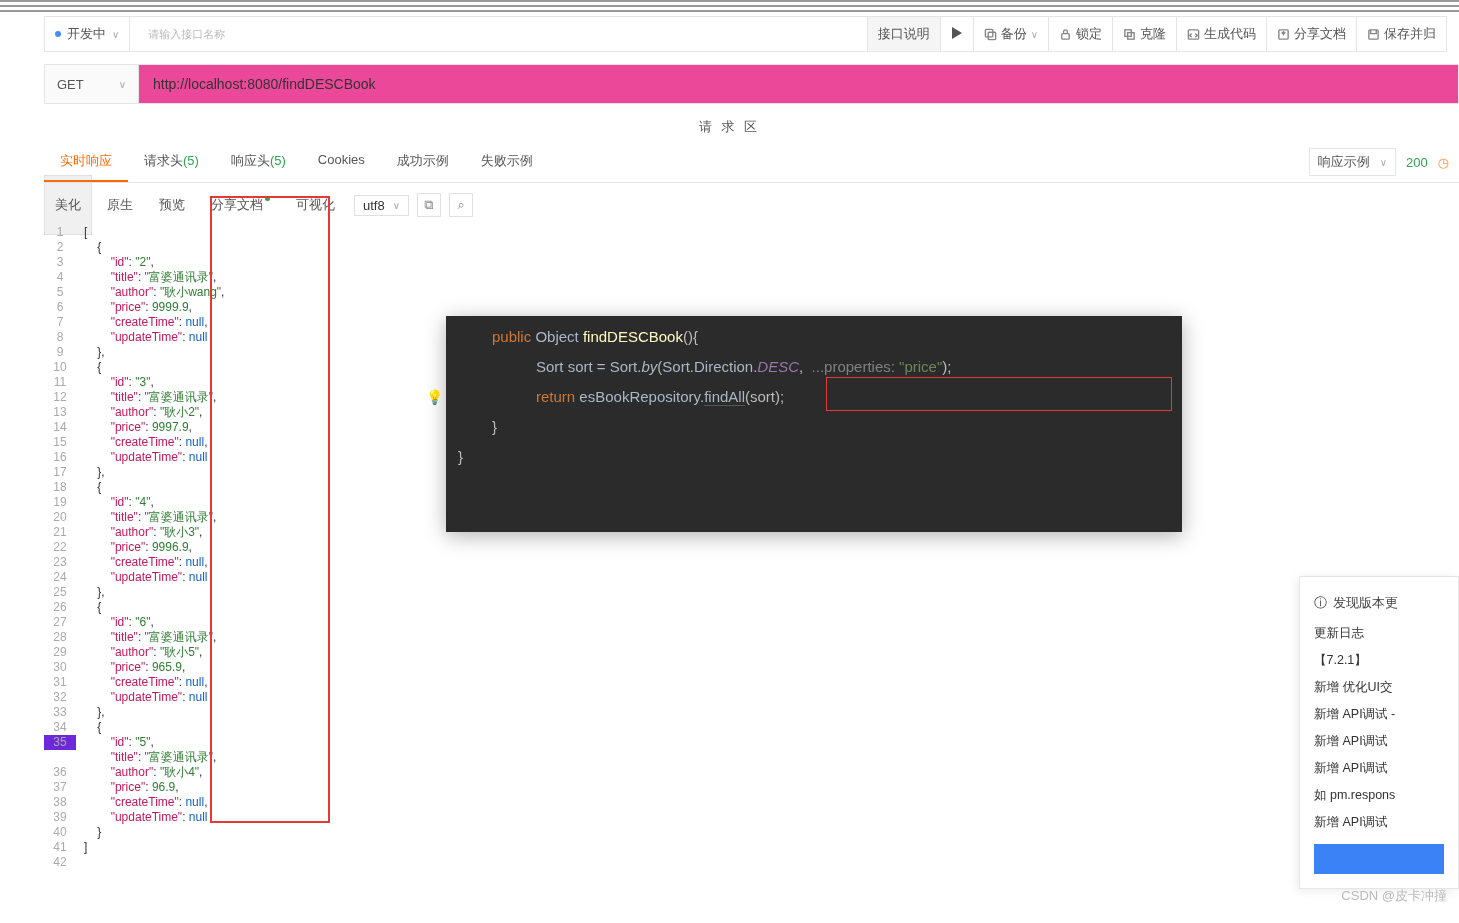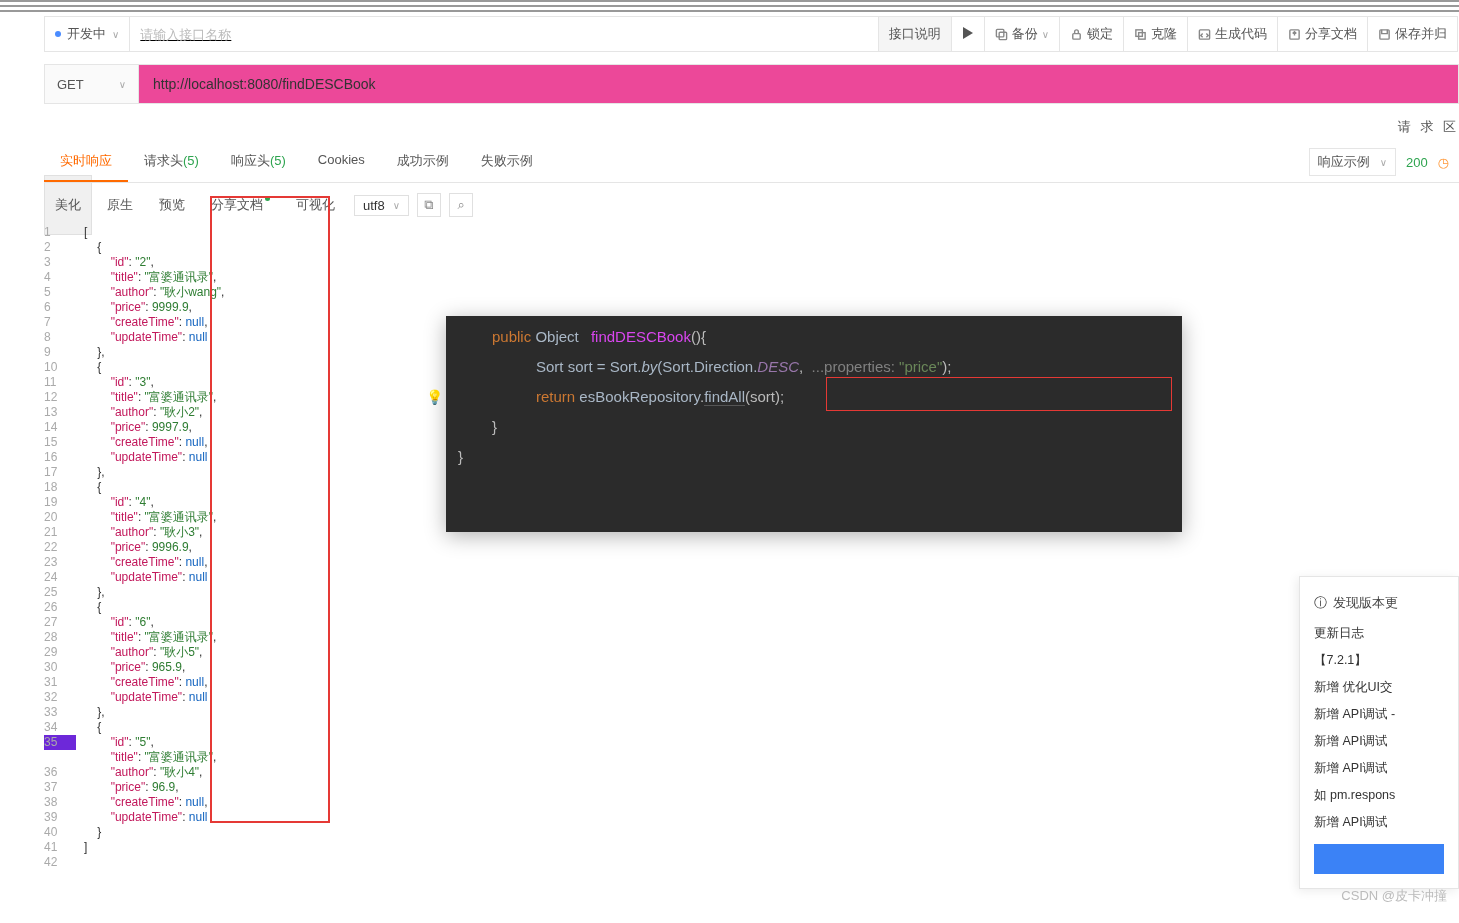--- a/index.html
+++ b/index.html
@@ -1,39 +1,39 @@
 <!DOCTYPE html>
 <html><head>
 <meta charset="utf-8">
 <style>
 * { margin:0; padding:0; box-sizing:border-box; font-family:"Microsoft YaHei","PingFang SC",Arial,sans-serif; }
 body { background:#fff; color:#333; font-size:13px; width:1459px; height:923px; overflow:hidden; position:relative; }
 
 
-.topbar { display:flex; align-items:center; height:36px; border:1px solid #e5e5e5; margin:4px 1px 0 44px; background:#fff; }
+.topbar { display:flex; align-items:center; height:36px; border:1px solid #e5e5e5; margin:4px 12px 0 44px; background:#fff;gap:8px; }
 .menu-icon span { display:block; height:2px; background:#999; margin-bottom:3px; }
 .dev-badge { display:flex; align-items:center; padding:0 10px; height:100%; border-right:1px solid #e5e5e5; color:#555; }
 .dev-dot { width:6px; height:6px; border-radius:50%; background:#4a8cff; margin-right:6px; }
 .dev-badge .chev { margin-left:6px; color:#aaa; font-size:10px; }
-.api-name-input { flex:1; border:none; padding:0 10px; height:100%; font-size:13px;text-decoration:underline; }
+.api-name-input { flex:1; border:none; padding:0 10px; height:100%; font-size:11px; }
 .api-name-input::placeholder { color:#bbb; }
 .topbar-actions { display:flex; align-items:center; height:100%; }
 .topbar-actions .btn { padding:0 10px; height:100%; display:flex; align-items:center; border-left:1px solid #e5e5e5; color:#555; cursor:pointer; white-space:nowrap; }
 .topbar-actions .btn.primary-text { background:#f5f5f5; }
 .play-icon svg{ width:12px; height:12px; fill:#555; }
 .chev-small{font-size:10px;color:#aaa;margin-left:4px;}
 .ico{margin-right:4px;display:inline-flex;}
 .ico svg{width:13px;height:13px;stroke:#888;fill:none;stroke-width:1.5;}
 
 
 .url-row { display:flex; margin:12px 0 0 44px; }
 .method-sel { width:95px; height:40px; border:1px solid #e5e5e5; background:#fafafa; display:flex; align-items:center; justify-content:space-between; padding:0 12px; color:#555;gap:20px; }
 .url-input { flex:1; height:40px; border:1px solid #e5e5e5; border-left:none; padding:0 14px; font-size:14px; background:#ec4899; color:#333; }
 
-.req-label { text-align:right; padding:14px 0 6px; letter-spacing:3px; color:#555; }
+.req-label { text-align:center; padding:14px 0 6px; letter-spacing:3px; color:#555; }
 
 
 .tabs { display:flex; border-bottom:1px solid #e5e5e5; margin-left:44px; position:relative; }
 .tabs .tab { padding:10px 16px; cursor:pointer; color:#555; }
 .tabs .tab.active { color:#ff6a00; border-bottom:2px solid #ff6a00; }
 .tabs .tab .count{ color:#2ea44f; }
 .tabs .right { position:absolute; right:10px; top:6px; display:flex; align-items:center; gap:10px; }
 .resp-sel { border:1px solid #e5e5e5; padding:4px 8px; display:flex; align-items:center; gap:6px; color:#555;}
 .status-200 { color:#2ea44f; }
 .clock-icon{color:#ff9a3c;}
@@ -41,38 +41,38 @@
 
 .subbar { display:flex; align-items:center; gap:4px; margin:6px 0 0 44px; height:32px; }
 .subbar .sbtn { padding:20px 10px; color:#555; cursor:pointer; border:1px solid transparent; }
 .subbar .sbtn.active { background:#f0f0f0; border:1px solid #e0e0e0; }
 .subbar .green-dot::after{content:"";display:inline-block;width:5px;height:5px;background:#2ea44f;border-radius:50%;margin-left:2px;vertical-align:top;}
 .subbar .enc { border:1px solid #e0e0e0; padding:2px 8px; display:flex;align-items:center;gap:4px;margin-left:4px;}
 .subbar .iconbtn { width:24px;height:24px;display:flex;align-items:center;justify-content:center;border:1px solid #e0e0e0;color:#888;cursor:pointer;margin-left:4px;}
 
 
 .code-wrap { position:relative; margin-left:44px; margin-top:4px; display:flex; font-family:Consolas,Monaco,monospace; font-size:12px; line-height:15px; }
-.gutter { width:40px; text-align:left; color:#aaa; padding-right:8px; user-select:none; }
+.gutter { width:40px; text-align:center; color:#aaa; padding-right:8px; user-select:none; }
 .gutter .hl { background:#6d28d9; display:block;}
 .code { position:relative; white-space:pre; color:#333; }
 .tok-key{color:#c2185b;}
 .tok-str{color:#2e7d32;}
 .tok-num{color:#2e7d32;}
 .tok-null{color:#1565c0;}
 
 
 .redbox { position:absolute; border:2px solid #e53935; pointer-events:none; left:210px; top:196px; width:120px; height:627px; }
 
 
 .ide { position:absolute; left:446px; top:316px; width:736px; height:216px; background:#2b2b2b; color:#bbb; font-family:"JetBrains Mono",Consolas,monospace; font-size:15px; line-height:30px; padding:6px 0 0 0; box-shadow:0 4px 20px rgba(0,0,0,.3); }
 .ide .row{padding:0 20px;}
 .ide .usage{color:#7a7a7a;font-size:13px;padding-left:46px;}
 .ide .kw{color:#cc7832;}
 .ide .cls{color:#a9b7c6;}
-.ide .mname{color:#d946ef;margin-left:8px;}
+.ide .mname{color:#fef9c3;}
 .ide .static{font-style:italic;color:#a9b7c6;}
 .ide .enum{color:#9876aa;font-style:italic;}
 .ide .param{color:#808080;}
 .ide .strlit{color:#6a8759;}
 .ide .cmt{color:#808080;}
 .ide .bulb{position:absolute;left:-20px;color:#f9c74f;font-size:14px;}
 .ide .redbox2{position:absolute;border:1px solid #e53935;left:826px;top:88px;width:344px;height:34px;pointer-events:none;}
 .ide .caret-hl{border-bottom:1px solid #555;}
 .ide-wrap{position:relative;}
 .ide .redbox2{left:380px;top:55px;width:346px;height:34px;}

